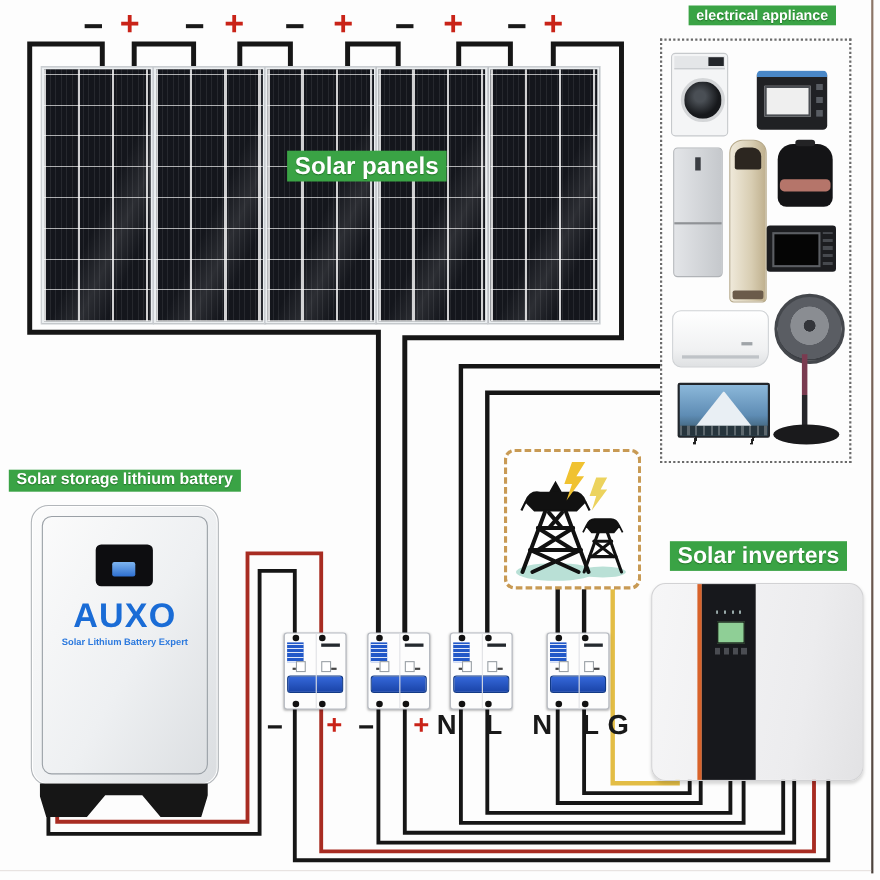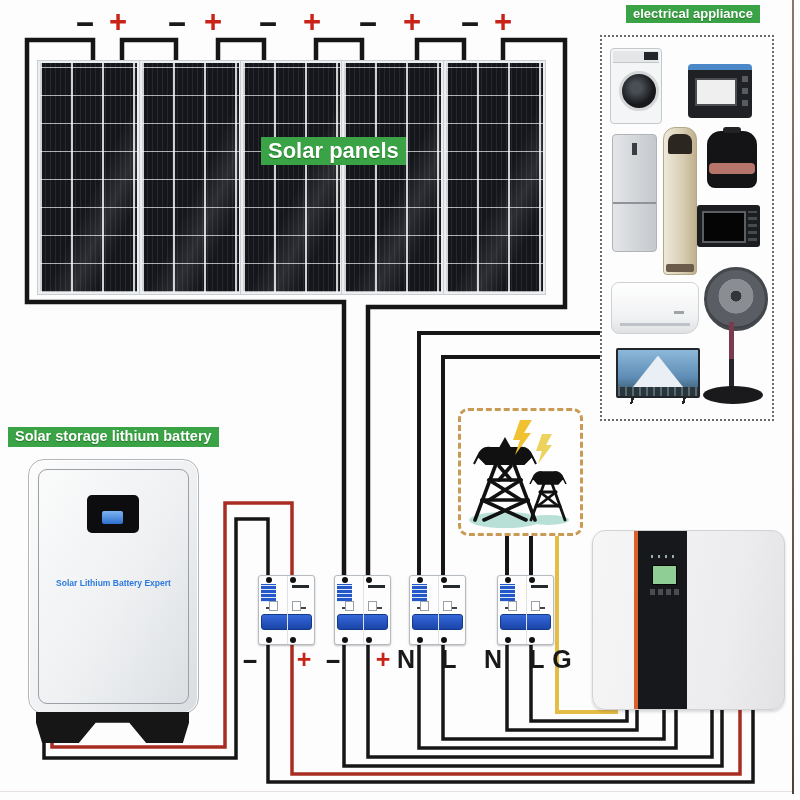--- a/index.html
+++ b/index.html
@@ -241,20 +241,21 @@
     <path d="M62,12 L74,12 L66,25 L73,25 L57,47 L62,32 L55,32 Z" fill="#f0c231"></path>
     <path d="M84,26 L94,26 L88,37 L94,37 L80,56 L84,43 L78,43 Z" fill="#ecd35e"></path>
   </svg>
 
   <div class="glabel" style="left:8px;top:427px;font-size:14.5px">Solar storage lithium battery</div>
   <div class="battery">
     <div class="inner"></div>
     <div class="bat-display">
       <div class="bat-screen"></div>
     </div>
+    <div class="bat-brand">AUXO</div>
     <div class="bat-tag">Solar Lithium Battery Expert</div>
   </div>
   <div class="bat-base"></div>
 
   <div class="breaker" style="left:258px">
     <div class="pin" style="left:7px;top:1px"></div>
       <div class="pin" style="left:31px;top:1px"></div>
     <div class="chip"></div>
       <div class="bar"></div>
       <div class="m1"></div>
@@ -312,20 +313,21 @@
   <span class="term bot neg" style="left:237px">-</span>
   <span class="term bot plus" style="left:291px">+</span>
   <span class="term bot neg" style="left:320px">-</span>
   <span class="term bot plus" style="left:370px">+</span>
   <span class="term bot" style="left:393px">N</span>
   <span class="term bot" style="left:436px">L</span>
   <span class="term bot" style="left:480px">N</span>
   <span class="term bot" style="left:524px">L</span>
   <span class="term bot" style="left:549px">G</span>
 
+  <div class="glabel" style="left:609px;top:492px;font-size:21px">Solar inverters</div>
   <div class="inverter">
     <div class="inv-orange"></div>
     <div class="inv-stripe"></div>
     <div class="inv-dots"></div>
     <div class="inv-lcd"></div>
     <div class="inv-btns"></div>
   </div>
 
   <div class="edge-r"></div>
   <div class="edge-b"></div>

